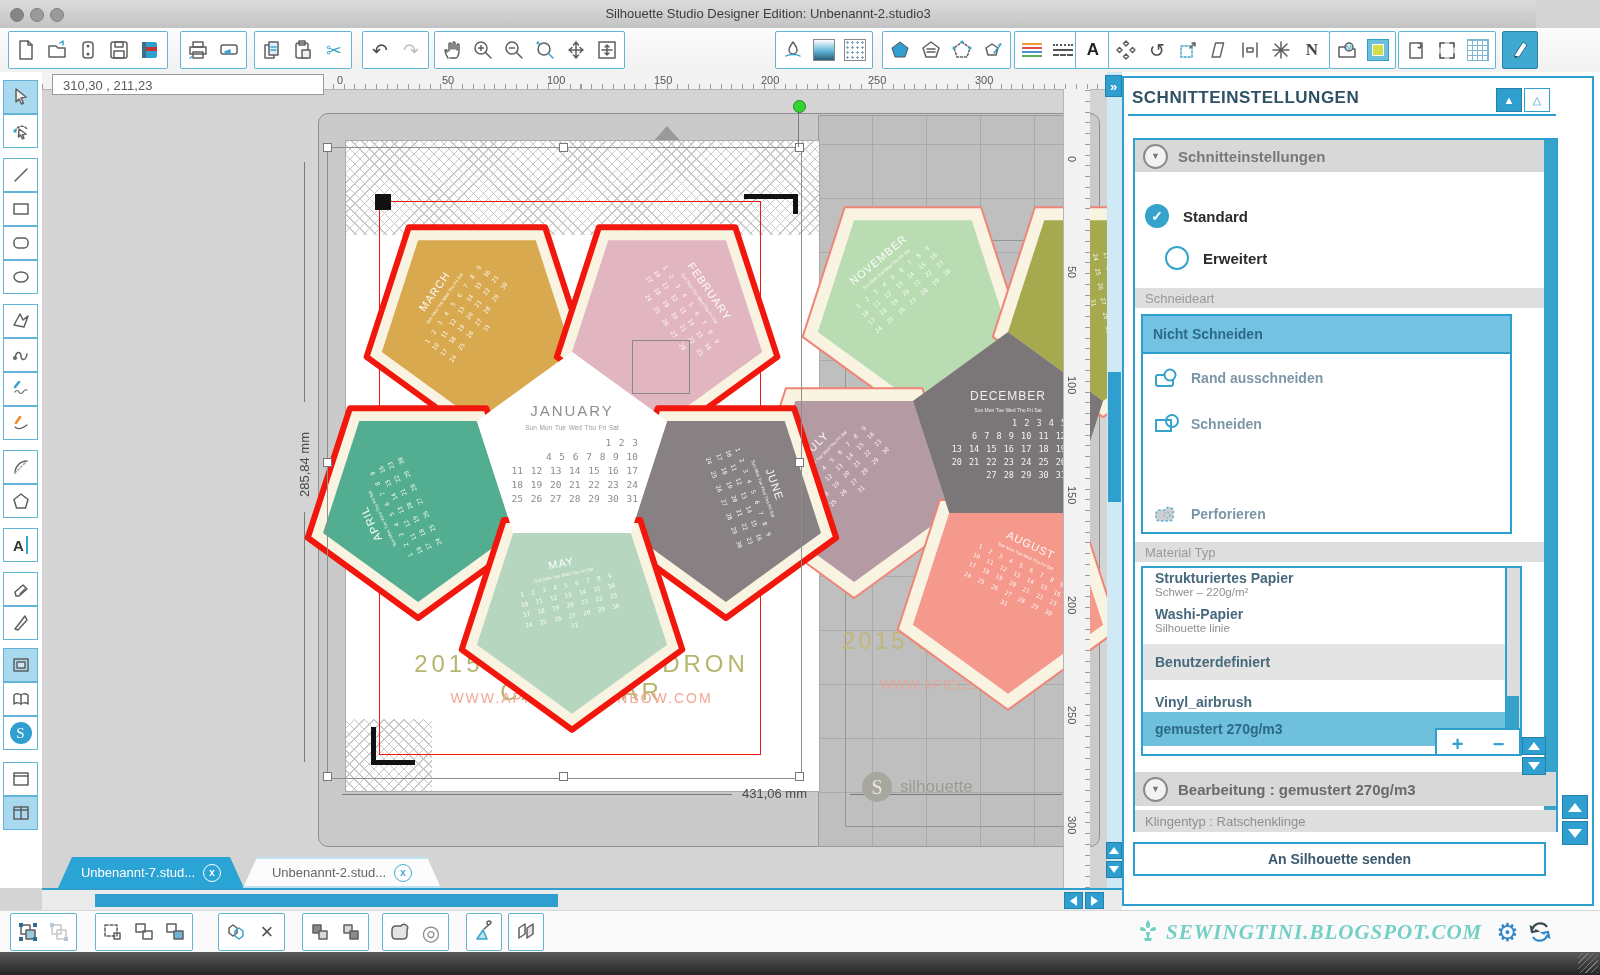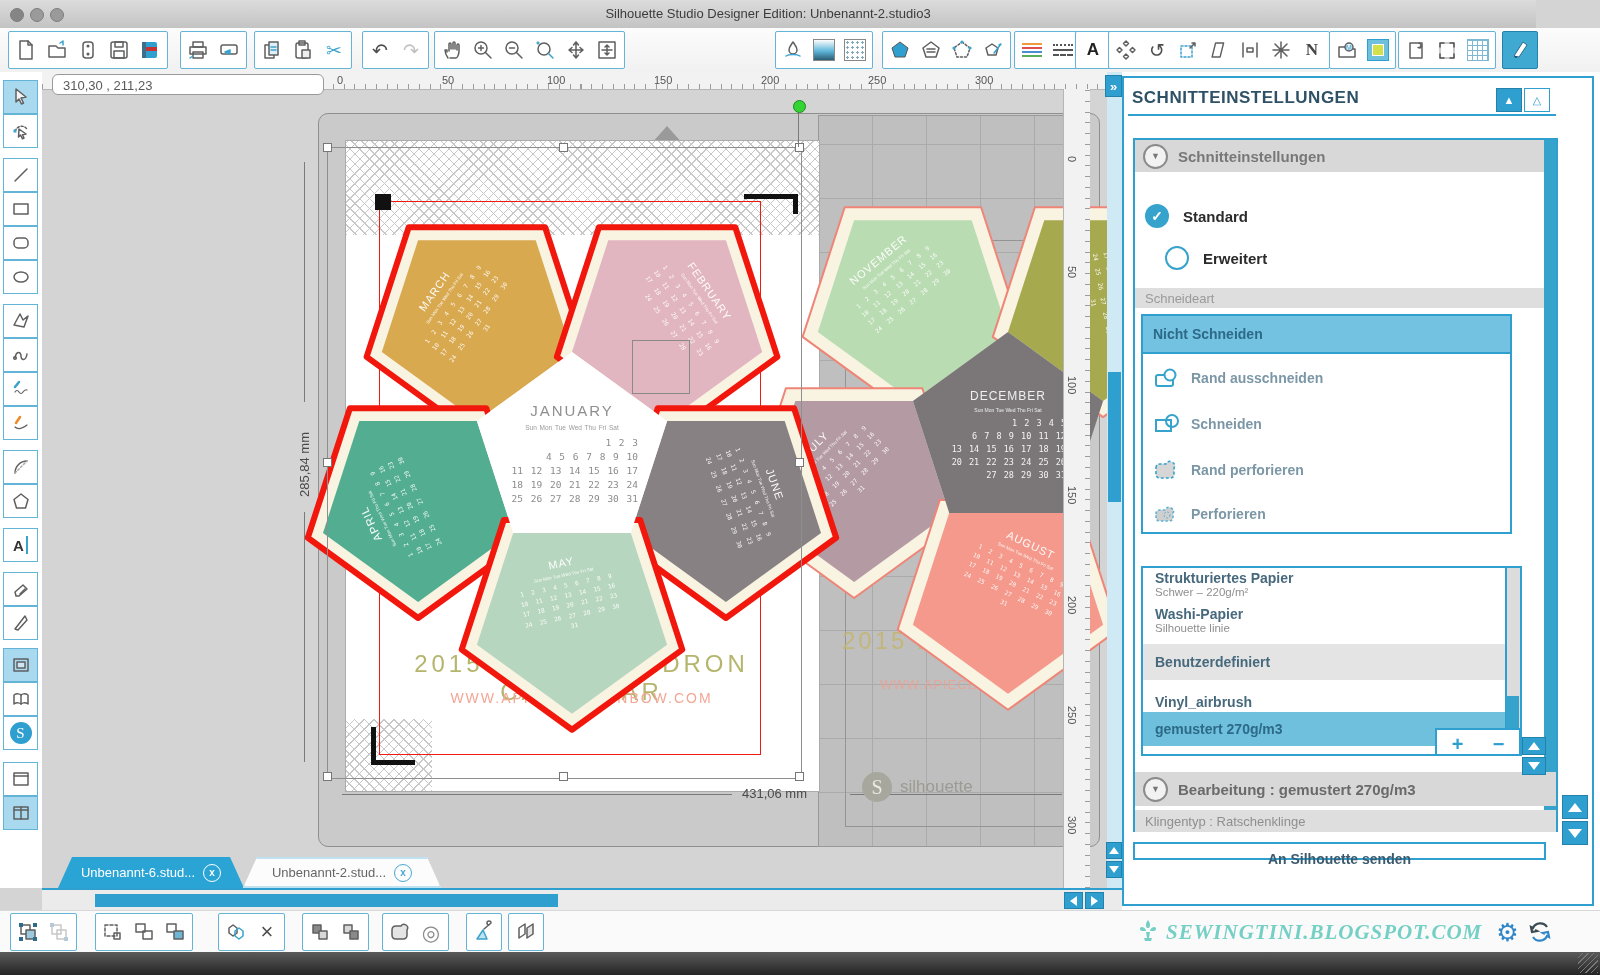--- a/index.html
+++ b/index.html
@@ -25,21 +25,21 @@
   #mat{position:absolute;left:276px;top:41px;width:780px;height:732px;background:#cacaca;border:1px solid #8f8f8f;border-radius:10px;}
   #overlay2{position:absolute;left:776px;top:43px;width:247px;height:730px;background:#bfbfbf;background-image:repeating-linear-gradient(90deg,transparent 0 53px,#aaa 53px 54px),repeating-linear-gradient(0deg,transparent 0 53px,#aaa 53px 54px);border:1px solid #999;}
   #page2rect{position:absolute;left:803px;top:168px;width:220px;height:585px;border:1px solid #949494;}
   #page{position:absolute;left:303px;top:68px;width:473px;height:650px;background:#fff;border:1px solid #ababab;}
   .xhatch{background-image:repeating-linear-gradient(45deg,#c8c8c8 0 1px,transparent 1px 7px),repeating-linear-gradient(-45deg,#c8c8c8 0 1px,transparent 1px 7px);}
   #redrect{position:absolute;left:33px;top:60px;width:380px;height:552px;border:1px solid #ef1a10;}
   #hruler{position:absolute;left:0;top:0;width:1080px;height:17px;background:#f2f2f2;border-bottom:1px solid #b5b5b5;background-image:repeating-linear-gradient(90deg,#9c9c9c 0 1px,transparent 1px 10.77px);background-size:100% 5px;background-position:0 100%;background-repeat:no-repeat;}
   #vruler{position:absolute;left:1021px;top:17px;width:26px;height:799px;background:#f2f2f2;border-left:1px solid #b5b5b5;background-image:repeating-linear-gradient(0deg,#9c9c9c 0 1px,transparent 1px 10.77px);background-size:5px 100%;background-position:100% 0;background-repeat:no-repeat;}
   .rlab{position:absolute;font-size:11px;color:#555;}
   .vlab{transform:rotate(90deg);transform-origin:left top;}
-  #coordbox{position:absolute;left:10px;top:2px;width:272px;height:21px;background:#fff;border:1px solid #9a9a9a;border-radius:6px;font-size:13px;color:#5a5a5a;line-height:21px;padding-left:10px;box-sizing:border-box;}
+  #coordbox{position:absolute;left:10px;top:2px;width:272px;height:21px;background:#fff;border:1px solid #9a9a9a;border-radius:0;font-size:13px;color:#5a5a5a;line-height:21px;padding-left:10px;box-sizing:border-box;}
   #vstrip{position:absolute;left:1065px;top:0;width:15px;height:816px;background:#cfe9f5;}
   #vthumb{position:absolute;left:1066px;top:300px;width:13px;height:130px;background:#2f9fd0;}
   .bluebtn{position:absolute;background:#2f9fd0;color:#fff;display:flex;align-items:center;justify-content:center;border:1px solid #2382ab;box-sizing:border-box;}
   .dim{position:absolute;font-size:13px;color:#4a4a4a;}
   .dline{position:absolute;background:#7a7a7a;}
   .handle{position:absolute;width:9px;height:9px;background:#fff;border:1px solid #777;box-sizing:border-box;}
   #bbox{position:absolute;left:285px;top:75px;width:473px;height:630px;border:1px solid #8e8e8e;}
   #greendot{position:absolute;left:751px;top:28px;width:11px;height:11px;border-radius:50%;background:#35d435;border:1px solid #1d8a1d;}
   #watermark{position:absolute;left:820px;top:700px;display:flex;align-items:center;gap:8px;color:#9b9b94;font-size:17px;}
   #wmcircle{width:30px;height:30px;border-radius:50%;background:#a7a79d;color:#e9e9e2;display:flex;align-items:center;justify-content:center;font-size:20px;font-family:"Liberation Serif",serif;}
@@ -86,21 +86,21 @@
   .rc.on{background:#35a3cc;color:#fff;font-size:14px;font-weight:bold;}
   .rc.off{background:#fff;border:2px solid #35a3cc;}
   #cutlist{position:absolute;left:6px;top:174px;width:371px;height:220px;border:2px solid #2f9fd0;box-sizing:border-box;background:#fff;}
   .cutrow{position:absolute;left:0;width:100%;display:flex;align-items:center;gap:10px;padding-left:10px;box-sizing:border-box;font-size:14px;font-weight:bold;color:#7b97a6;}
   #cutrow0{background:#74c2e2;color:#2c6a87;border-bottom:2px solid #2f9fd0;}
   #matlist{position:absolute;left:6px;top:426px;width:381px;height:190px;border:2px solid #2f9fd0;box-sizing:border-box;background:#fff;overflow:hidden;}
   .mname{font-size:14px;font-weight:bold;color:#47697d;padding-left:12px;}
   .msub{font-size:11.5px;color:#8f8f8f;padding-left:12px;}
   #pm{position:absolute;left:292px;top:160px;width:86px;height:32px;background:#fff;border:2px solid #2f9fd0;box-sizing:border-box;display:flex;align-items:center;justify-content:space-around;color:#2f9fd0;font-size:20px;font-weight:bold;z-index:5;}
   .tri{width:0;height:0;}
-  #sendbtn{position:absolute;left:1133px;top:842px;width:413px;height:18px;border:2px solid #2f9fd0;box-sizing:border-box;background:#fff;text-align:center;line-height:31px;font-size:14px;font-weight:bold;color:#3b5a6d;}
+  #sendbtn{position:absolute;left:1133px;top:842px;width:413px;height:34px;border:2px solid #2f9fd0;box-sizing:border-box;background:#fff;text-align:center;line-height:31px;font-size:14px;font-weight:bold;color:#3b5a6d;}
   #branding{position:absolute;left:1122px;top:912px;width:478px;height:40px;display:flex;align-items:center;}
   #blogtxt{font-family:"Liberation Serif",serif;font-style:italic;font-weight:bold;font-size:21px;color:#74cfc5;letter-spacing:1px;}
   #gear{font-size:25px;color:#2e86c8;margin-left:14px;}
 </style>
 </head>
 <body>
 
 <div id="app">
 
   <div id="titlebar">
@@ -655,21 +655,21 @@
     <div class="bluebtn" style="left:1063px;top:3px;width:17px;height:22px;font-size:13px;font-weight:bold;">»</div>
     <div class="bluebtn" style="left:1064px;top:770px;width:16px;height:17px;">
         <span class="tri" style="border-left:5px solid transparent;border-right:5px solid transparent;border-bottom:7px solid #fff;"></span>
       </div>
     <div class="bluebtn" style="left:1064px;top:789px;width:16px;height:17px;">
         <span class="tri" style="border-left:5px solid transparent;border-right:5px solid transparent;border-top:7px solid #fff;"></span>
       </div>
   </div>
 
   <div class="tab" id="tab1">
-      <span>Unbenannt-6.stud...</span>
+      <span>Unbenannt-7.stud...</span>
       <span class="tabx">x</span>
     </div>
   <div class="tab" id="tab2">
       <span>Unbenannt-2.stud...</span>
       <span class="tabx">x</span>
     </div>
 
   <div id="hscroll">
     <div id="hthumb"></div>
     <div class="bluebtn" style="left:1022px;top:2px;width:19px;height:17px;">
@@ -807,34 +807,29 @@
           </svg>
           <span>Rand ausschneiden</span>
         </div>
       <div class="cutrow" style="top:86px;height:44px;">
           <svg width="28" height="24" viewBox="0 0 28 24">
             <rect x="3" y="8" width="15" height="11" fill="none" stroke="#35a3cc" stroke-width="2"></rect>
             <circle cx="19" cy="9" r="6" fill="none" stroke="#35a3cc" stroke-width="2"></circle>
           </svg>
           <span>Schneiden</span>
         </div>
-      <div class="cutrow" style="top:132px;height:44px;">
-          <svg width="28" height="24" viewBox="0 0 28 24">
-            <path d="M3 10q0-4 4-4h6q2-4 6-2t2 6v6q0 4-4 4H7q-4 0-4-4z" fill="#d6d6d6" stroke="#35a3cc" stroke-width="1.6" stroke-dasharray="3 2"></path>
-          </svg>
-          <span>Rand perforieren</span>
-        </div>
       <div class="cutrow" style="top:178px;height:40px;">
           <svg width="28" height="24" viewBox="0 0 28 24">
             <path d="M3 12q0-4 4-4h5q2-4 6-2t2 5v4q0 4-4 4H7q-4 0-4-4z" fill="#cfcfcf" stroke="#5fb3d6" stroke-width="1.6" stroke-dasharray="2.5 2"></path>
             <circle cx="14" cy="13" r="3" fill="none" stroke="#5fb3d6" stroke-dasharray="2 1.5"></circle>
           </svg>
           <span>Perforieren</span>
         </div>
     </div>
+    <div class="pstrip" style="top:402px;width:409px;height:20px;">Material Typ</div>
     <div id="matlist">
       <div class="abs" style="left:0;top:2px;width:360px;">
           <div class="mname">Strukturiertes Papier</div>
           <div class="msub">Schwer – 220g/m²</div>
         </div>
       <div class="abs" style="left:0;top:38px;width:360px;">
           <div class="mname">Washi-Papier</div>
           <div class="msub">Silhouette linie</div>
         </div>
       <div class="abs" style="left:0;top:118px;width:360px;height:32px;display:flex;align-items:center;">

